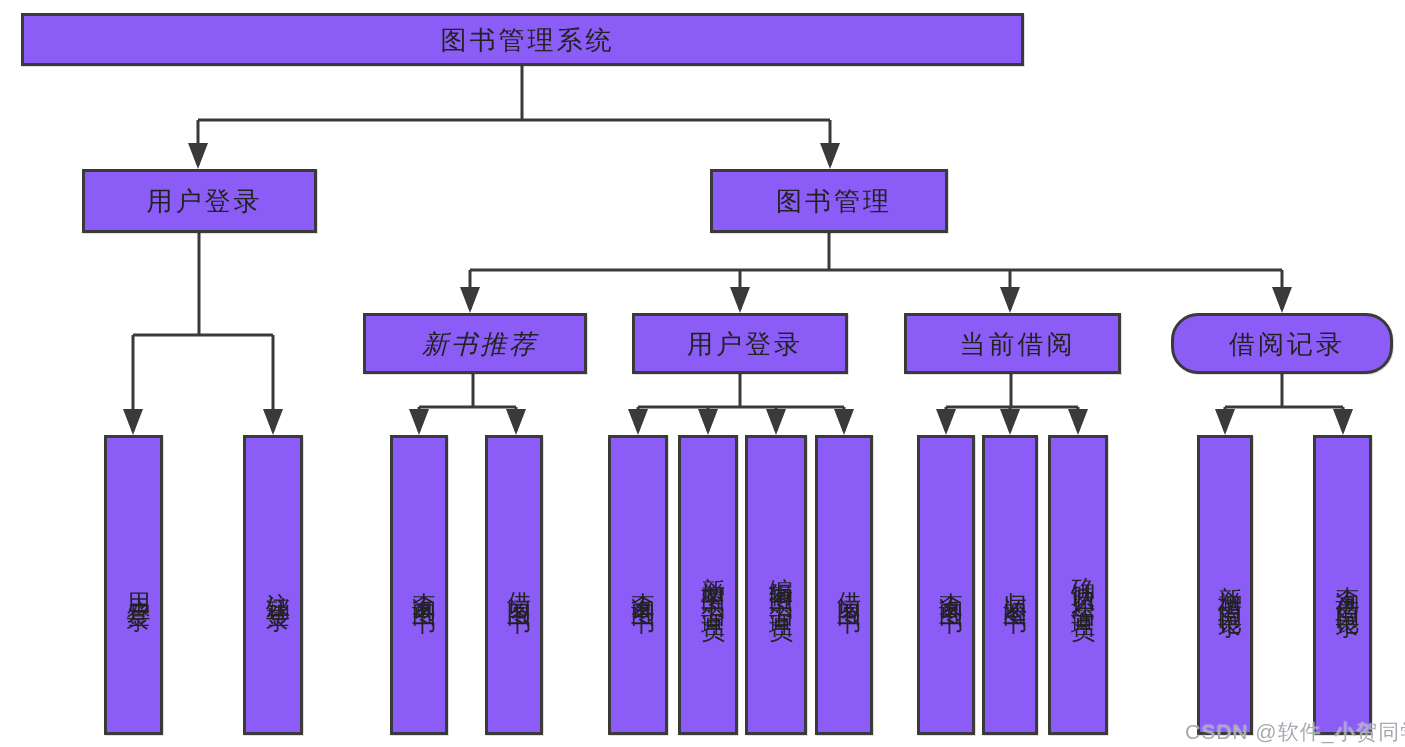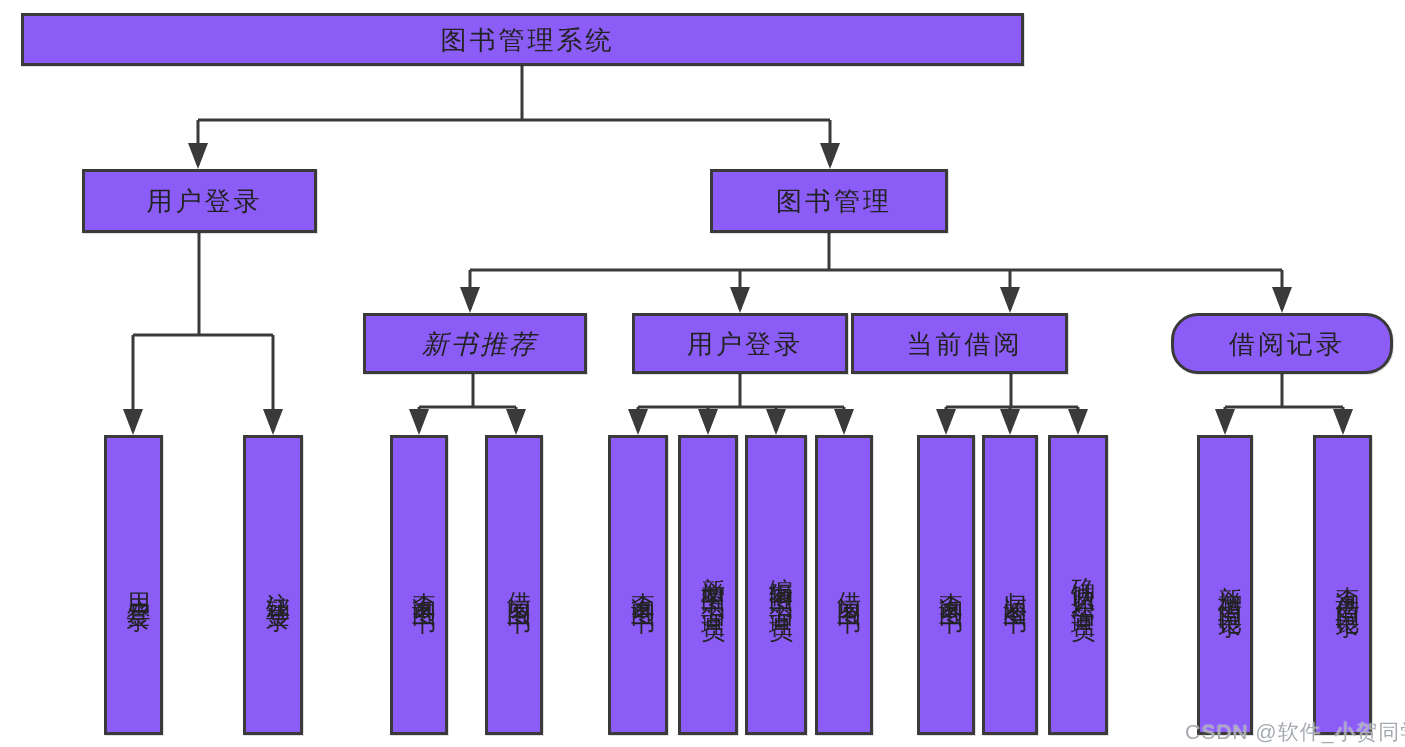--- a/index.html
+++ b/index.html
@@ -117,21 +117,21 @@
   <div class="node hbox" style="left:710px; top:169px; width:238px; height:64px;align-items:center;">
     <span>图书管理</span>
   </div>
 
   <div class="node hbox" style="left:363px; top:313px; width:224px; height:61px;font-style:italic;">
     <span>新书推荐</span>
   </div>
   <div class="node hbox" style="left:632px; top:313px; width:216px; height:61px;">
     <span>用户登录</span>
   </div>
-  <div class="node hbox" style="left:851px; top:313px; width:217px; height:61px;">
+  <div class="node hbox" style="left:904px; top:313px; width:217px; height:61px;">
     <span>当前借阅</span>
   </div>
   <div class="node hbox" style="left:1171px; top:313px; width:222px; height:61px;border-radius:27px;">
     <span>借阅记录</span>
   </div>
 
   <div class="node leaf" style="left:104px; top:435px; width:59px; height:300px;">
     <span>用户登录</span>
   </div>
   <div class="node leaf" style="left:243px; top:435px; width:60px; height:300px;">

